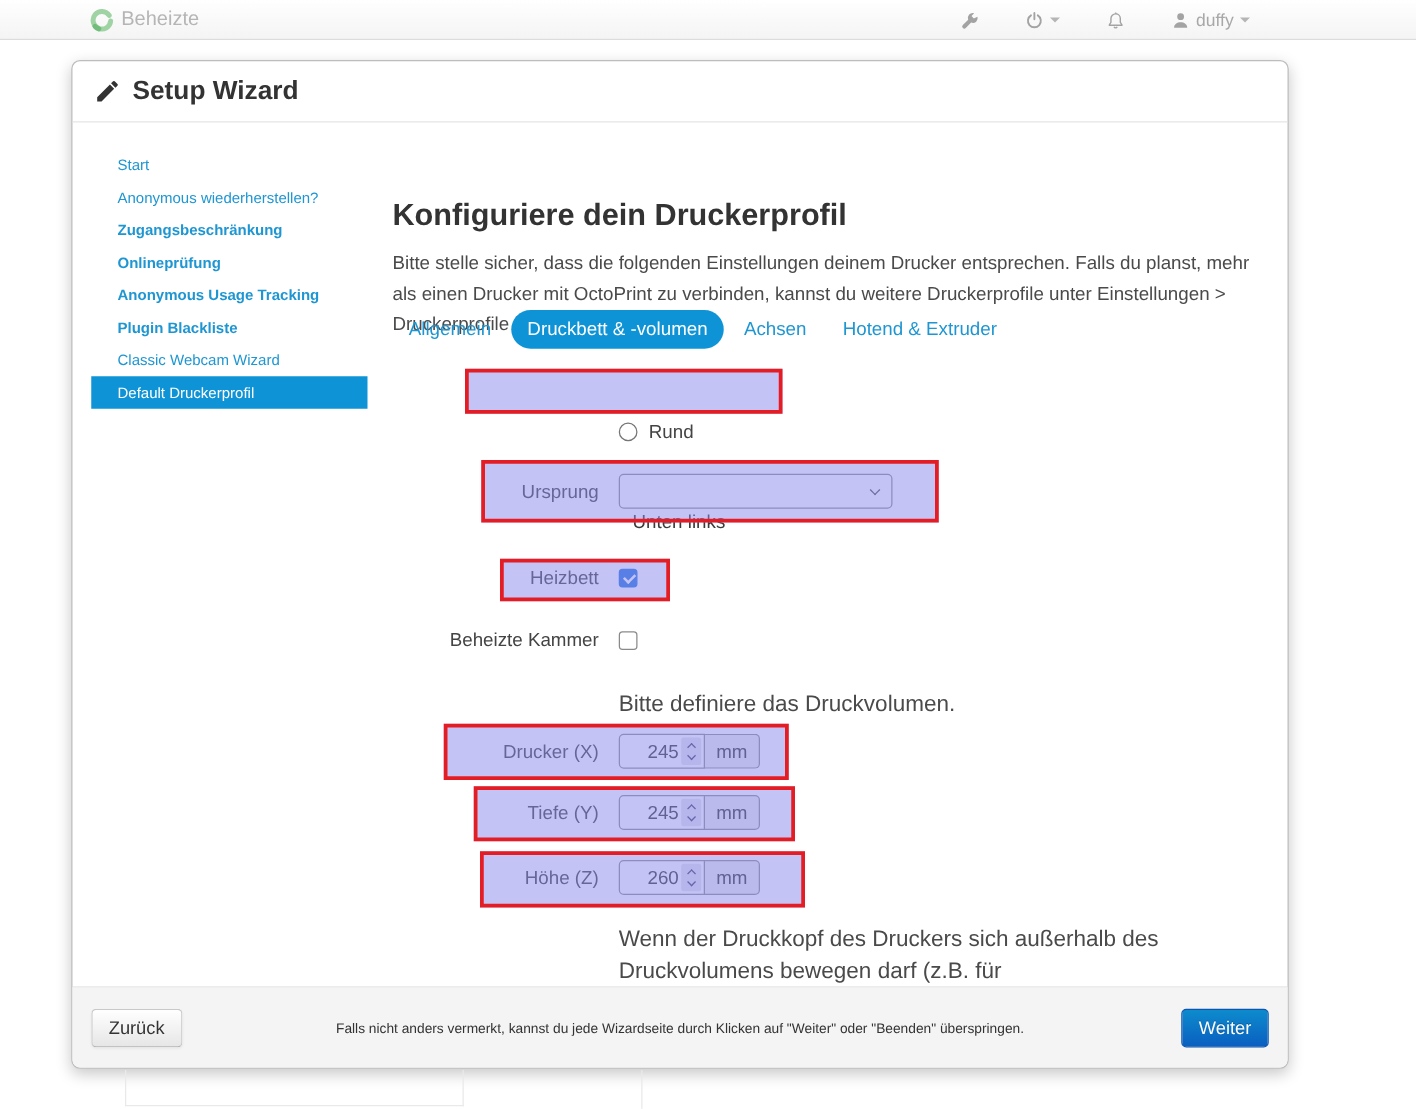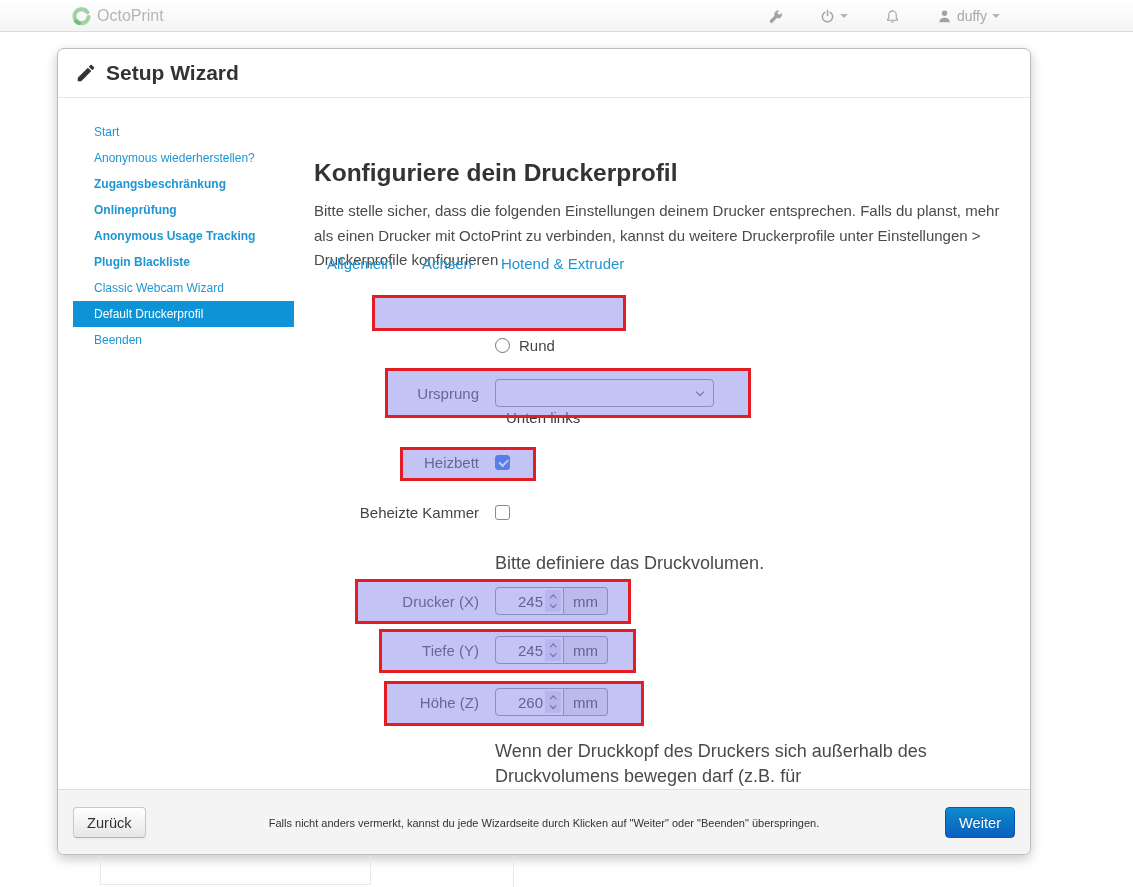--- a/index.html
+++ b/index.html
@@ -99,21 +99,21 @@
 <body>
 
 <div class="navbar">
   <a class="brand">
     <span>
       <svg width="19" height="19" viewBox="0 0 20 20">
         <path d="M16.2 5.6 A 7.4 7.4 0 1 0 17.4 10.4" fill="none" stroke="#9fd3a4" stroke-width="4.2" stroke-linecap="round"></path>
         <path d="M4.2 14.8 A 7.4 7.4 0 0 0 7.4 16.9" fill="none" stroke="#72bd7c" stroke-width="4.2" stroke-linecap="round"></path>
       </svg>
     </span>
-    <span>OctoPrint</span>
+    <span>Beheizte</span>
   </a>
   <div class="nav-right">
     <span class="nav-item">
       <span>
         <svg viewBox="0 0 16 16" width="15" height="15" fill="#a3a3a3">
           <path d="M14.9 4.6a4.1 4.1 0 0 1-5.4 5.1l-4.6 4.6a1.75 1.75 0 0 1-2.5-2.5L7 7.2a4.1 4.1 0 0 1 5.1-5.4L9.8 4.1l2 2 3.1-1.5z"></path>
         </svg>
       </span>
     </span>
     <span class="nav-item">
@@ -160,28 +160,28 @@
 
   <div class="steps">
     <a class="step">Start</a>
     <a class="step">Anonymous wiederherstellen?</a>
     <a class="step bold">Zugangsbeschränkung</a>
     <a class="step bold">Onlineprüfung</a>
     <a class="step bold">Anonymous Usage Tracking</a>
     <a class="step bold">Plugin Blackliste</a>
     <a class="step">Classic Webcam Wizard</a>
     <a class="step active">Default Druckerprofil</a>
-    <a class="step">Beenden</a>
   </div>
 
   <h3 class="heading">Konfiguriere dein Druckerprofil</h3>
   <p class="intro">Bitte stelle sicher, dass die folgenden Einstellungen deinem Drucker entsprechen. Falls du planst, mehr als einen Drucker mit OctoPrint zu verbinden, kannst du weitere Druckerprofile unter Einstellungen &gt; Druckerprofile konfigurieren</p>
 
   <div class="tabs">
     <span class="tab">Allgemein</span>
+    <span class="tab active">Druckbett &amp; -volumen</span>
     <span class="tab">Achsen</span>
     <span class="tab">Hotend &amp; Extruder</span>
   </div>
 
 
   <div class="crow" style="top:284px; height:24px;">
     <span class="lbl"></span>
     <span class="radio"></span>
     <span class="optlabel">Rund</span>
   </div>

